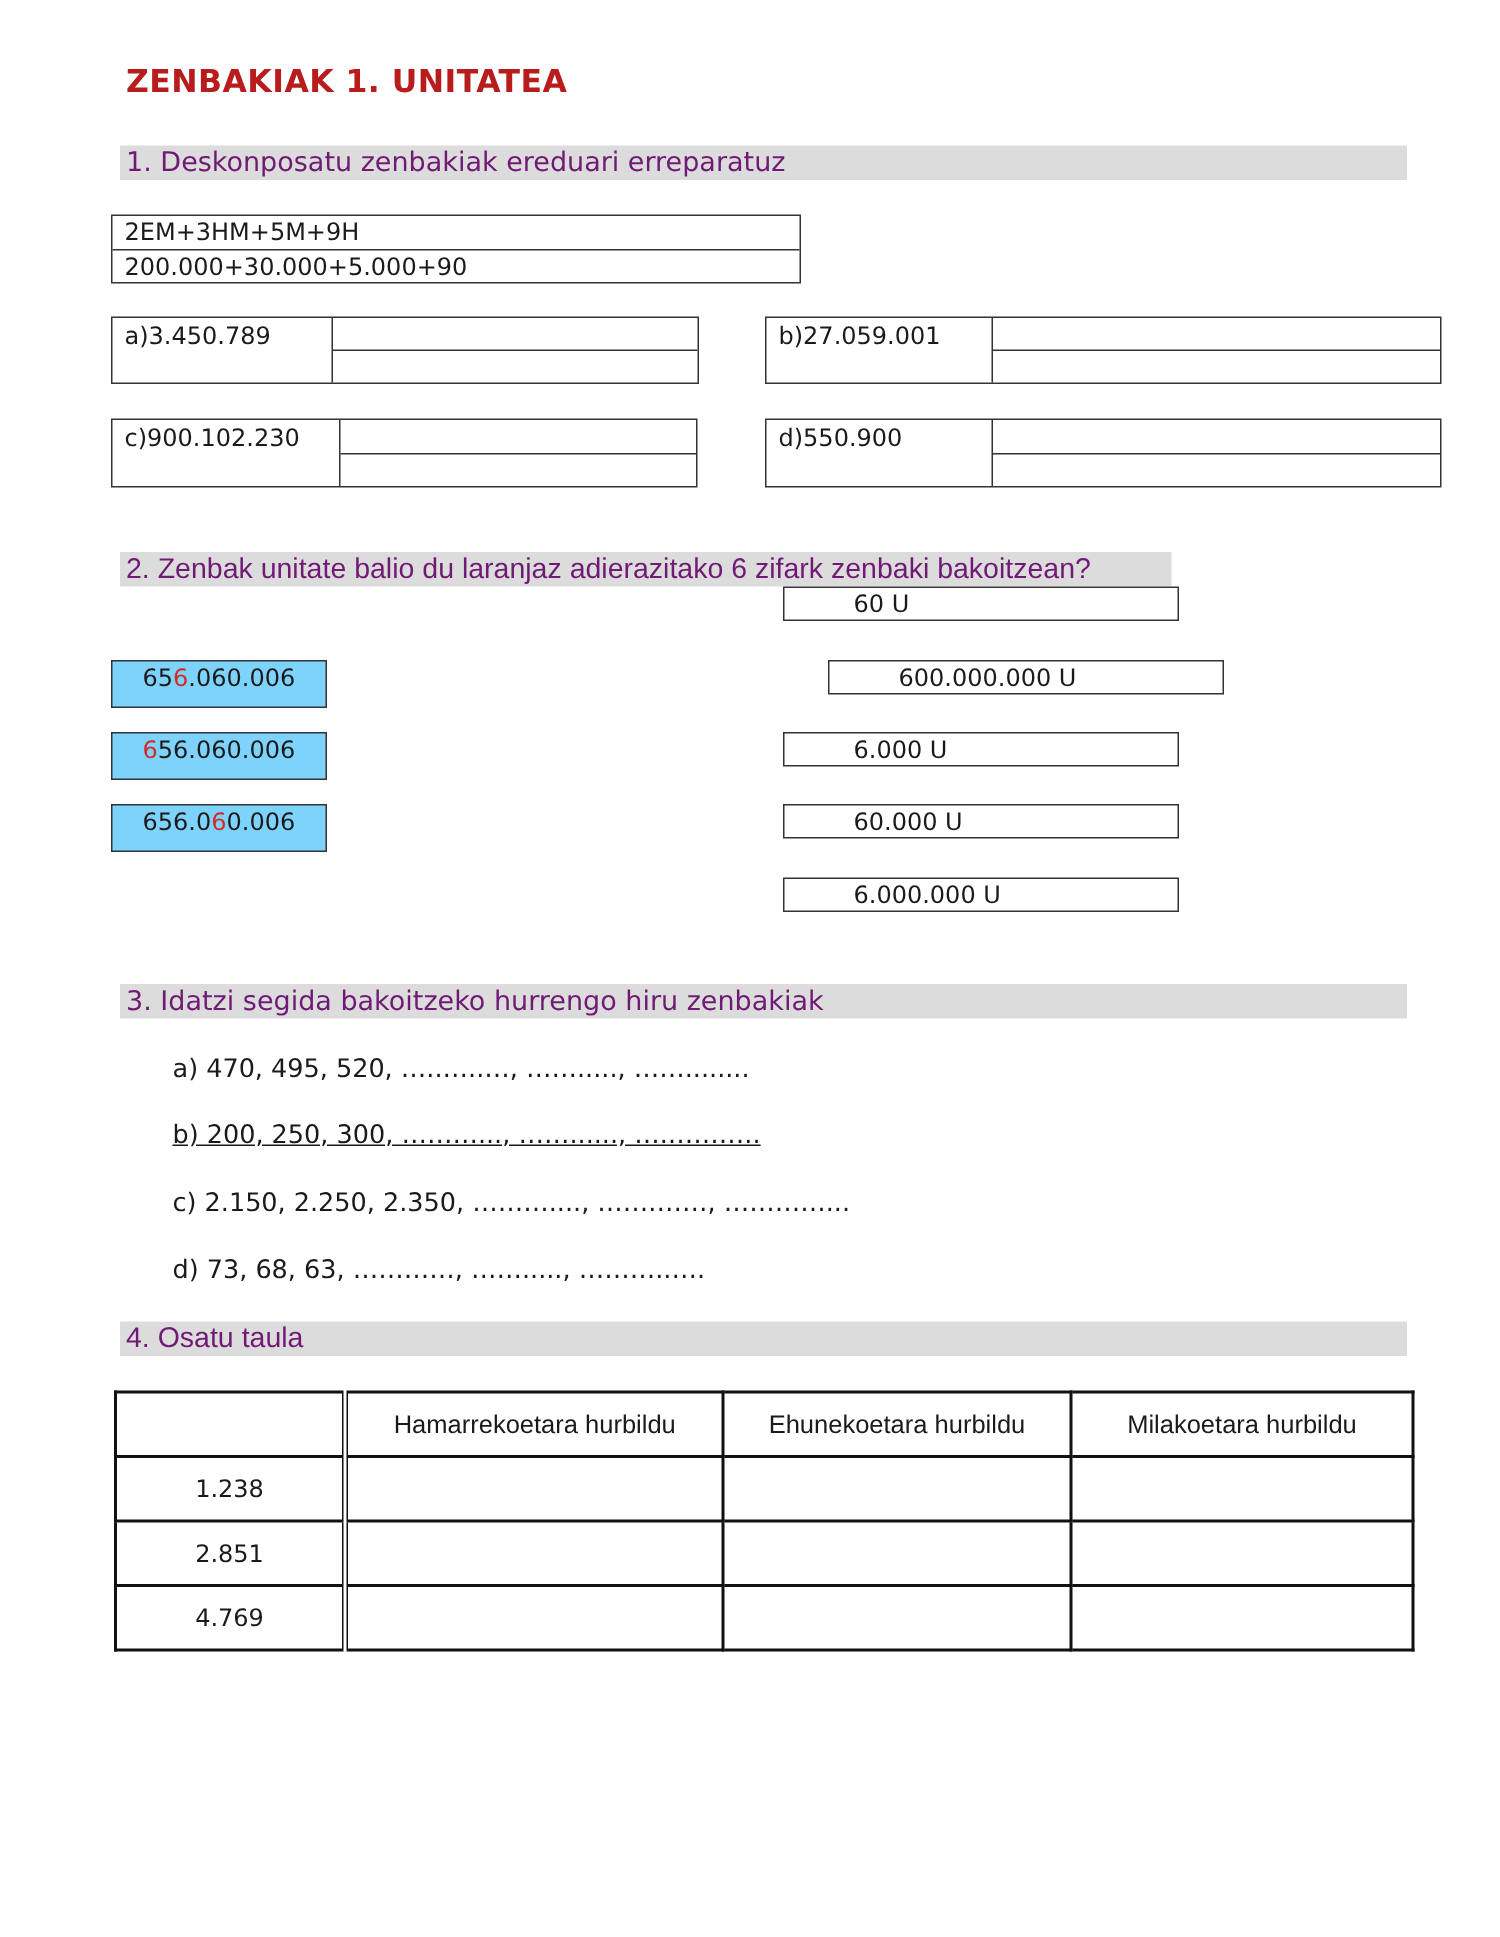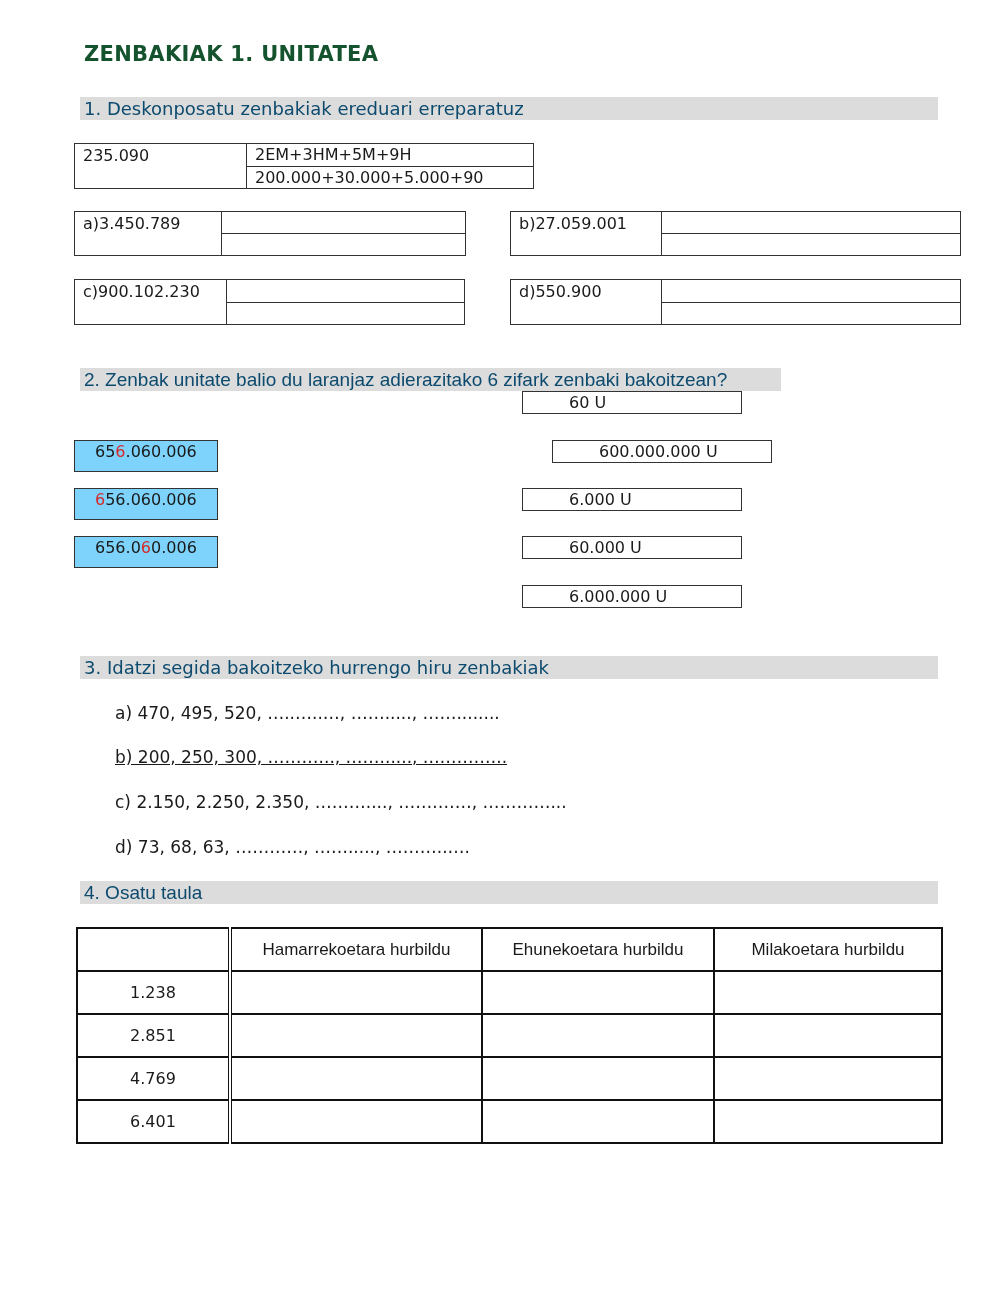--- a/index.html
+++ b/index.html
@@ -1,44 +1,43 @@
 <!DOCTYPE html>
 <html><head>
 <meta charset="utf-8">
 <style>
   html, body { margin:0; padding:0; background:#ffffff; }
   body { width:1000px; height:1291px; position:relative; font-family:"DejaVu Sans", sans-serif; color:#1a1a1a; overflow:hidden; }
   .abs { position:absolute; }
-  .title { left:84px; top:42px; font-size:21px; font-weight:bold; letter-spacing:0.3px; color:#14532d; }
-  .section-bar { background:#dcdcdc; height:23px; font-size:18px; line-height:23px; padding-left:4px; box-sizing:border-box; color:#0c4a6e; white-space:nowrap; }
+  .title { left:84px; top:42px; font-size:21px; font-weight:bold; letter-spacing:0.3px; color:#b91c1c; }
+  .section-bar { background:#dcdcdc; height:23px; font-size:18px; line-height:23px; padding-left:4px; box-sizing:border-box; color:#701a75; white-space:nowrap; }
   .narrow { font-family:"Liberation Sans", sans-serif; font-size:19px; }
   .box { border:1px solid #333; box-sizing:border-box; background:#fff; }
   .dec-table { display:flex; }
   .dec-left { border-right:1px solid #333; box-sizing:border-box; font-size:16px; padding:6px 0 0 8px; }
   .dec-right { flex:1; display:flex; flex-direction:column; }
   .dec-cell { flex:1; font-size:16px; padding-left:8px; line-height:21px; box-sizing:border-box; }
   .dec-cell.top { border-bottom:1px solid #333; }
   .num-box { border:1px solid #333; box-sizing:border-box; height:32px; font-size:16px; line-height:21px; padding-left:20px; background:#7dd3fc; }
   .red { color:#d42a2a; }
-  .val-box { border:1px solid #333; box-sizing:border-box; height:23px; width:220px; font-size:16px; line-height:21px; padding-left:46px; background:#fff; }
+  .val-box { border:1px solid #333; box-sizing:border-box; height:23px; width:264px; font-size:16px; line-height:21px; padding-left:46px; background:#fff; }
   .seq { font-size:17px; left:115px; }
   table.round { position:absolute; left:76px; top:927px; width:867px; border-collapse:collapse; }
   table.round td { border:2px solid #111; height:41px; font-size:16px; text-align:center; padding:0; }
   table.round td.hdr { font-size:16px; }
   table.round td.first { border-right:4px double #111; width:150px; }
 </style>
 </head>
 <body>
 
 <div class="abs title">ZENBAKIAK 1. UNITATEA</div>
 
 <div class="abs section-bar" style="left:80px; top:97px; width:858px;">1. Deskonposatu zenbakiak ereduari erreparatuz</div>
 
 <div class="abs box dec-table" style="left:74px; top:143px; width:460px; height:46px;">
-  <div class="dec-left" style="width:172px; padding-top:2px;">235.090</div>
   <div class="dec-right">
     <div class="dec-cell top">2EM+3HM+5M+9H</div>
     <div class="dec-cell">200.000+30.000+5.000+90</div>
   </div>
 </div>
 
 <div class="abs box dec-table" style="left:74px; top:211px; width:392px; height:45px;">
   <div class="dec-left" style="width:147px; padding-top:2px;">a)3.450.789</div>
   <div class="dec-right">
     <div class="dec-cell top"></div>
@@ -116,20 +115,14 @@
     <td></td>
     <td></td>
     <td></td>
   </tr>
   <tr>
     <td class="first">4.769</td>
     <td></td>
     <td></td>
     <td></td>
   </tr>
-  <tr>
-    <td class="first">6.401</td>
-    <td></td>
-    <td></td>
-    <td></td>
-  </tr>
 </tbody>
   </table>
 
 </body></html>

